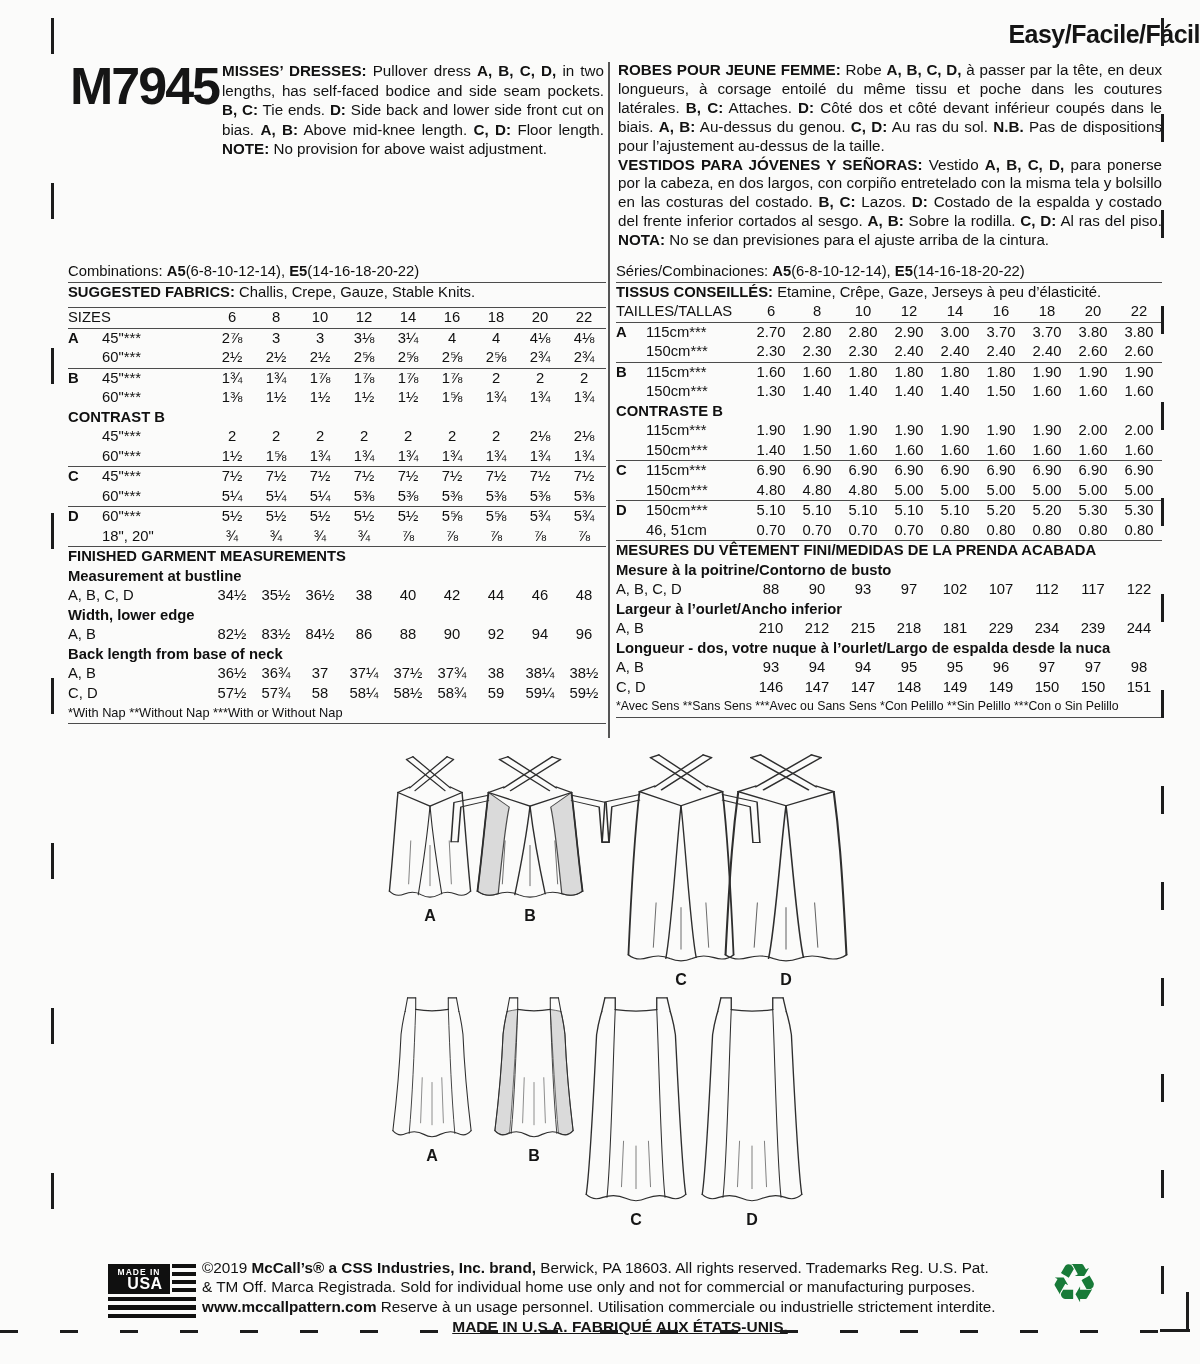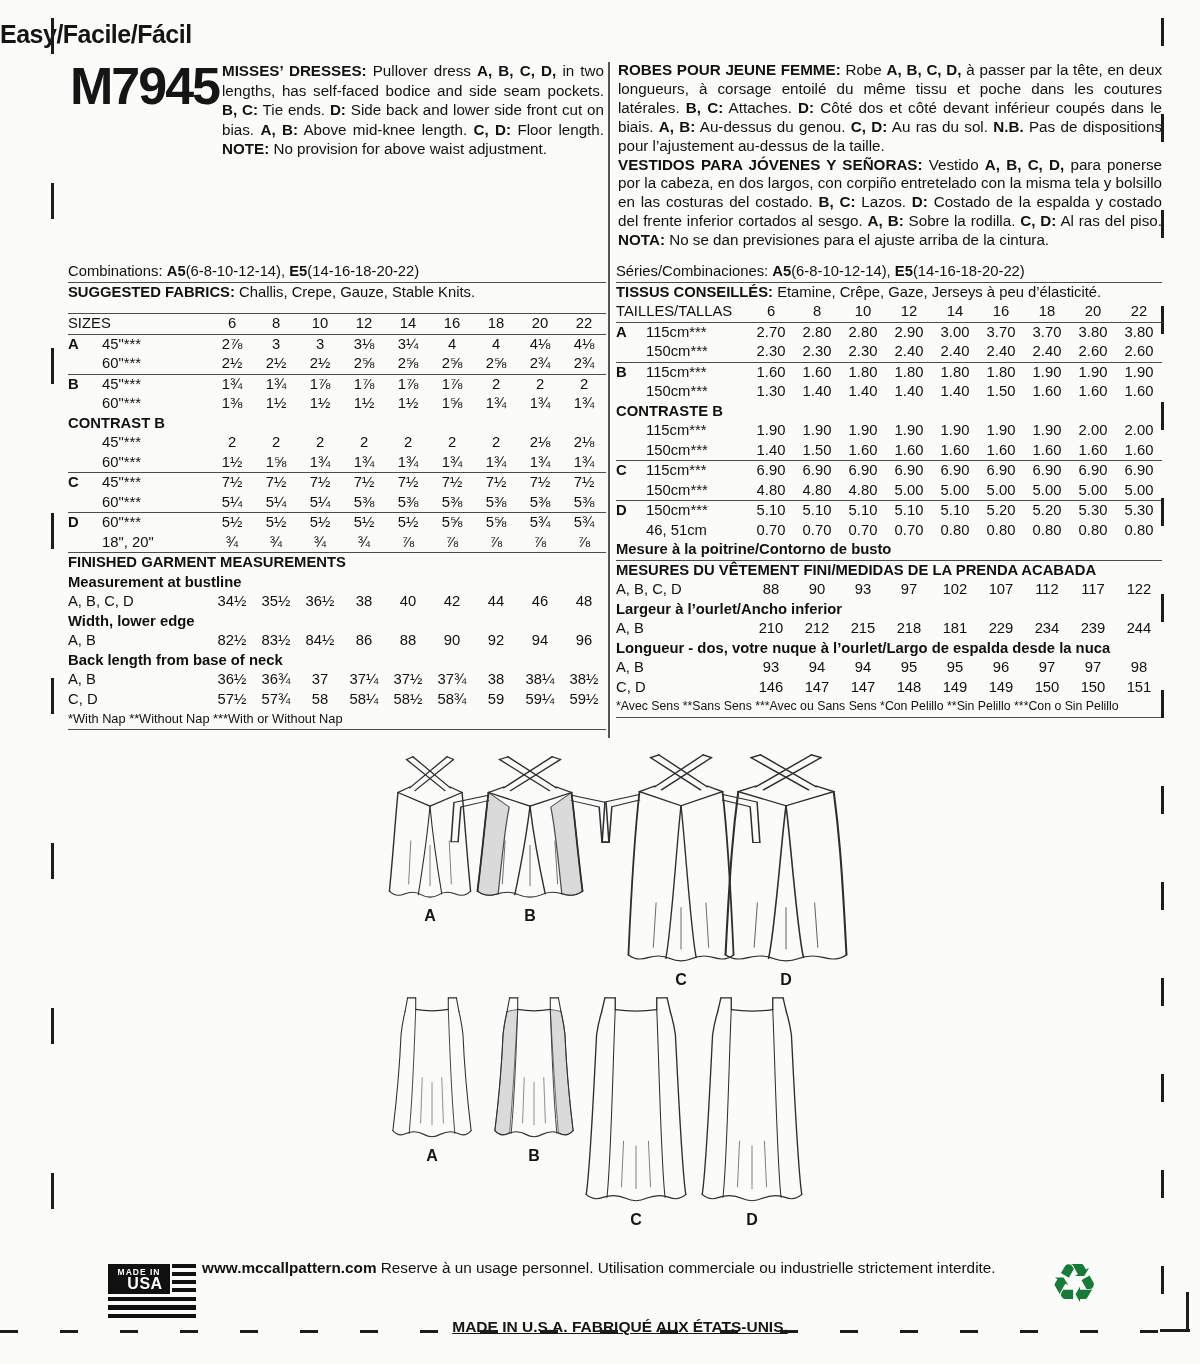--- a/index.html
+++ b/index.html
@@ -3,42 +3,42 @@
 <meta charset="utf-8">
 <style>
   html,body{margin:0;padding:0;}
   body{
     width:1200px;height:1364px;position:relative;overflow:hidden;
     background:#fbfbfa;color:#151515;
     font-family:"Liberation Sans", sans-serif;
   }
   .abs{position:absolute;}
   .b{font-weight:bold;}
-  #title{left:0;right:0;top:20px;text-align:left;font-size:25px;font-weight:bold;letter-spacing:-0.5px;}
+  #title{left:0;right:0;top:20px;text-align:right;font-size:25px;font-weight:bold;letter-spacing:-0.5px;}
   #pnum{left:70px;top:56px;font-size:52px;font-weight:bold;letter-spacing:-2px;}
   .desc{font-size:15.2px;text-align:justify;color:#111;}
   #desc-en{left:222px;top:61px;width:382px;line-height:19.6px;}
   #desc-fres{left:618px;top:61px;width:544px;line-height:18.9px;}
   #desc-fres p{margin:0;}
   #vdiv{left:608px;top:62px;width:1.6px;height:676px;background:#555;}
 
   .ptable{position:absolute;top:262px;font-size:14.8px;line-height:19.5px;color:#101010;}
   #ltable{left:68px;width:538px;}
   #rtable{left:616px;width:546px;}
   .trow{display:grid;min-height:19.5px;align-items:baseline;}
   #ltable .trow{grid-template-columns:34px 108px repeat(9,1fr);}
   #rtable .trow{grid-template-columns:30px 102px repeat(9,1fr);}
   .trow .full{grid-column:1/-1;white-space:nowrap;}
   .trow .plain{grid-column:1/span 2;white-space:nowrap;}
   .trow .letter{font-weight:bold;}
   .trow .lab{white-space:nowrap;}
   .trow .val{text-align:center;white-space:nowrap;}
   .rt{border-top:1.3px solid #4c4c4c;}
   .rb{border-bottom:1.3px solid #4c4c4c;}
-  .gap{margin-top:11px;}
+  .gap{margin-top:5px;}
   .note{font-size:12.8px;}
   #rtable .note{font-size:12.3px;}
 
   .fig{position:absolute;}
   .fig svg{display:block;}
   .figlabel{text-align:center;font-weight:bold;font-size:16px;margin-top:3px;}
 
   #flag{left:108px;top:1264px;width:88px;height:58px;}
   #flag .fbox{position:absolute;left:0;top:0;width:62px;height:30px;background:#101010;color:#fff;text-align:center;}
   #flag .fbox .l1{font-size:8.5px;letter-spacing:1px;padding-top:3px;font-weight:bold;}
@@ -436,25 +436,25 @@
       <div class="val">0.70</div>
       <div class="val">0.70</div>
       <div class="val">0.70</div>
       <div class="val">0.70</div>
       <div class="val">0.80</div>
       <div class="val">0.80</div>
       <div class="val">0.80</div>
       <div class="val">0.80</div>
       <div class="val">0.80</div>
     </div>
-    <div class="trow">
-      <div class="full b">Mesure à la poitrine/Contorno de busto</div>
-    </div>
     <div class="trow rt">
       <div class="full b">MESURES DU VÊTEMENT FINI/MEDIDAS DE LA PRENDA ACABADA</div>
+    </div>
+    <div class="trow">
+      <div class="full b">Mesure à la poitrine/Contorno de busto</div>
     </div>
     <div class="trow">
       <div class="plain">A, B, C, D</div>
       <div class="val">88</div>
       <div class="val">90</div>
       <div class="val">93</div>
       <div class="val">97</div>
       <div class="val">102</div>
       <div class="val">107</div>
       <div class="val">112</div>
@@ -697,20 +697,22 @@
 
 <div id="flag" class="abs">
   <div class="fbox">
     <div class="l1">MADE IN</div>
     <div class="l2">USA</div>
   </div>
   <div class="ftop"></div>
   <div class="fbot"></div>
 </div>
 <div id="copy" class="abs">
+  <div><span>©2019 </span><span class="b">McCall’s® a CSS Industries, Inc. brand,</span><span> Berwick, PA 18603. All rights reserved. Trademarks Reg. U.S. Pat.</span></div>
+  <div><span>&amp; TM Off. Marca Registrada. Sold for individual home use only and not for commercial or manufacturing purposes.</span></div>
   <div><span class="b">www.mccallpattern.com</span><span>  Reserve à un usage personnel. Utilisation commerciale ou industrielle strictement interdite.</span></div>
 </div>
 <div id="madeline" class="abs">MADE IN U.S.A.  FABRIQUÉ AUX ÉTATS-UNIS.</div>
 <div id="recycle" class="abs" style="color: rgb(24, 122, 56);">♻</div>
 
 <div id="edge-left" class="edge"></div>
 <div id="edge-right" class="edge"></div>
 <div id="edge-bottom" class="edge"></div>
 <div id="corner-br-v" class="edge"></div>
 <div id="corner-br-h" class="edge"></div>

